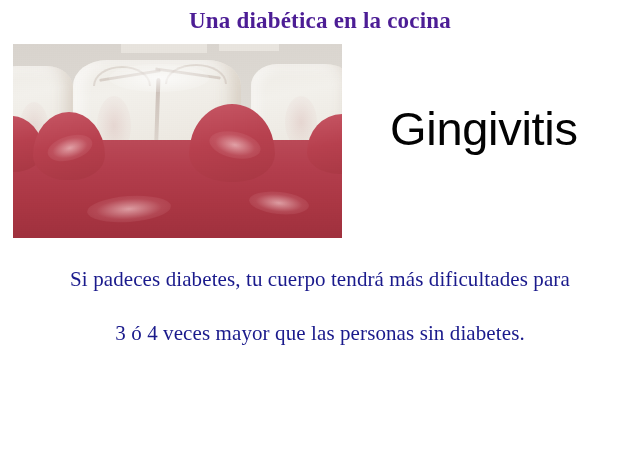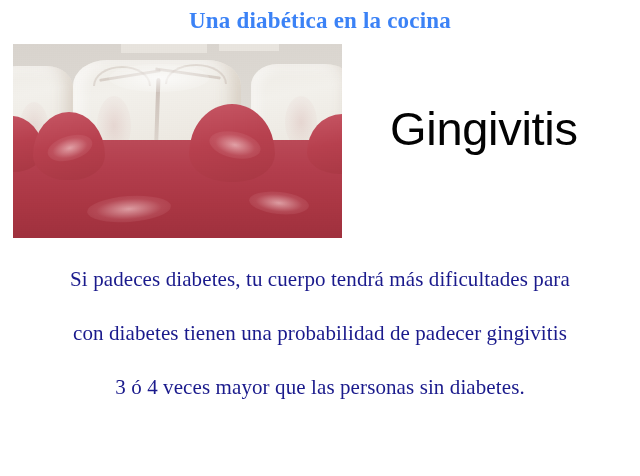--- a/index.html
+++ b/index.html
@@ -18,21 +18,21 @@
   
   .page-title {
     position: absolute;
     left: 0;
     top: 8px;
     width: 640px;
     text-align: center;
     font-family: "Liberation Serif", "DejaVu Serif", serif;
     font-size: 23px;
     font-weight: 700;
-    color: #3b82f6;
+    color: #4c1d95;
     letter-spacing: 0.2px;
     line-height: 26px;
     white-space: nowrap;
   }
 
   
   .hero {
     position: absolute;
     left: 13px;
     top: 44px;
@@ -241,15 +241,14 @@
   <div class="gum-shine s3"></div>
   <div class="gum-shine s4"></div>
 
   <div class="grain"></div>
 </div>
 
 <div class="condition-heading">Gingivitis</div>
 
 <div class="body-copy">
   <div class="body-line">Si padeces diabetes, tu cuerpo tendrá más dificultades para</div>
-  <div class="body-line">con diabetes tienen una probabilidad de padecer gingivitis</div>
   <div class="body-line">3 ó 4 veces mayor que las personas sin diabetes.</div>
 </div>
 
 </body></html>

